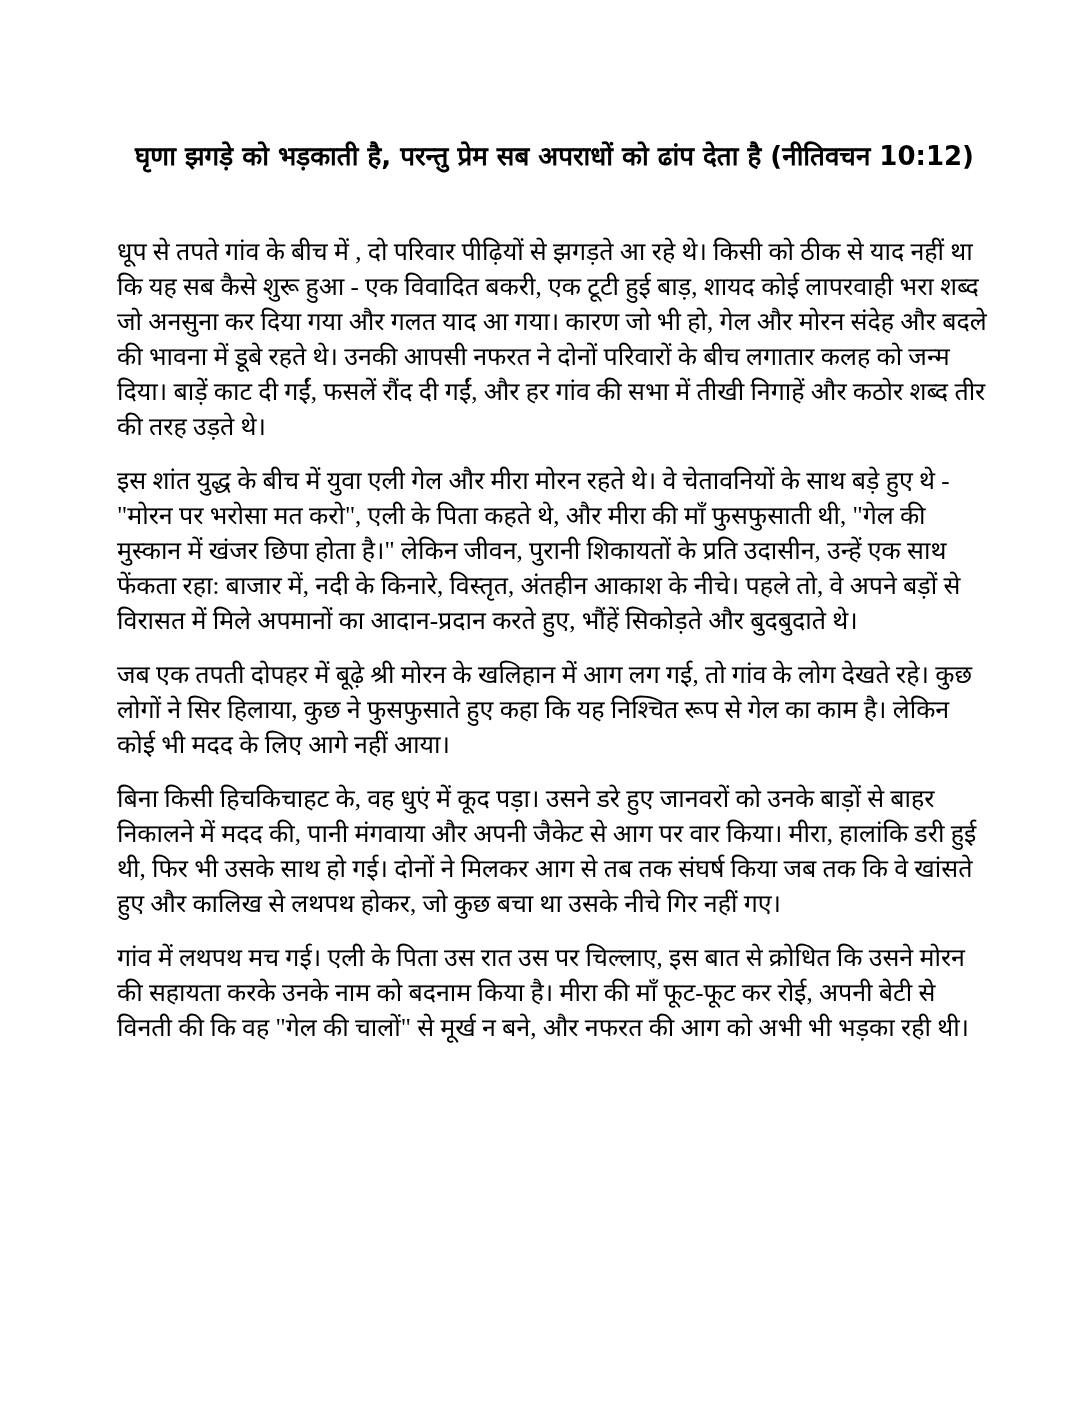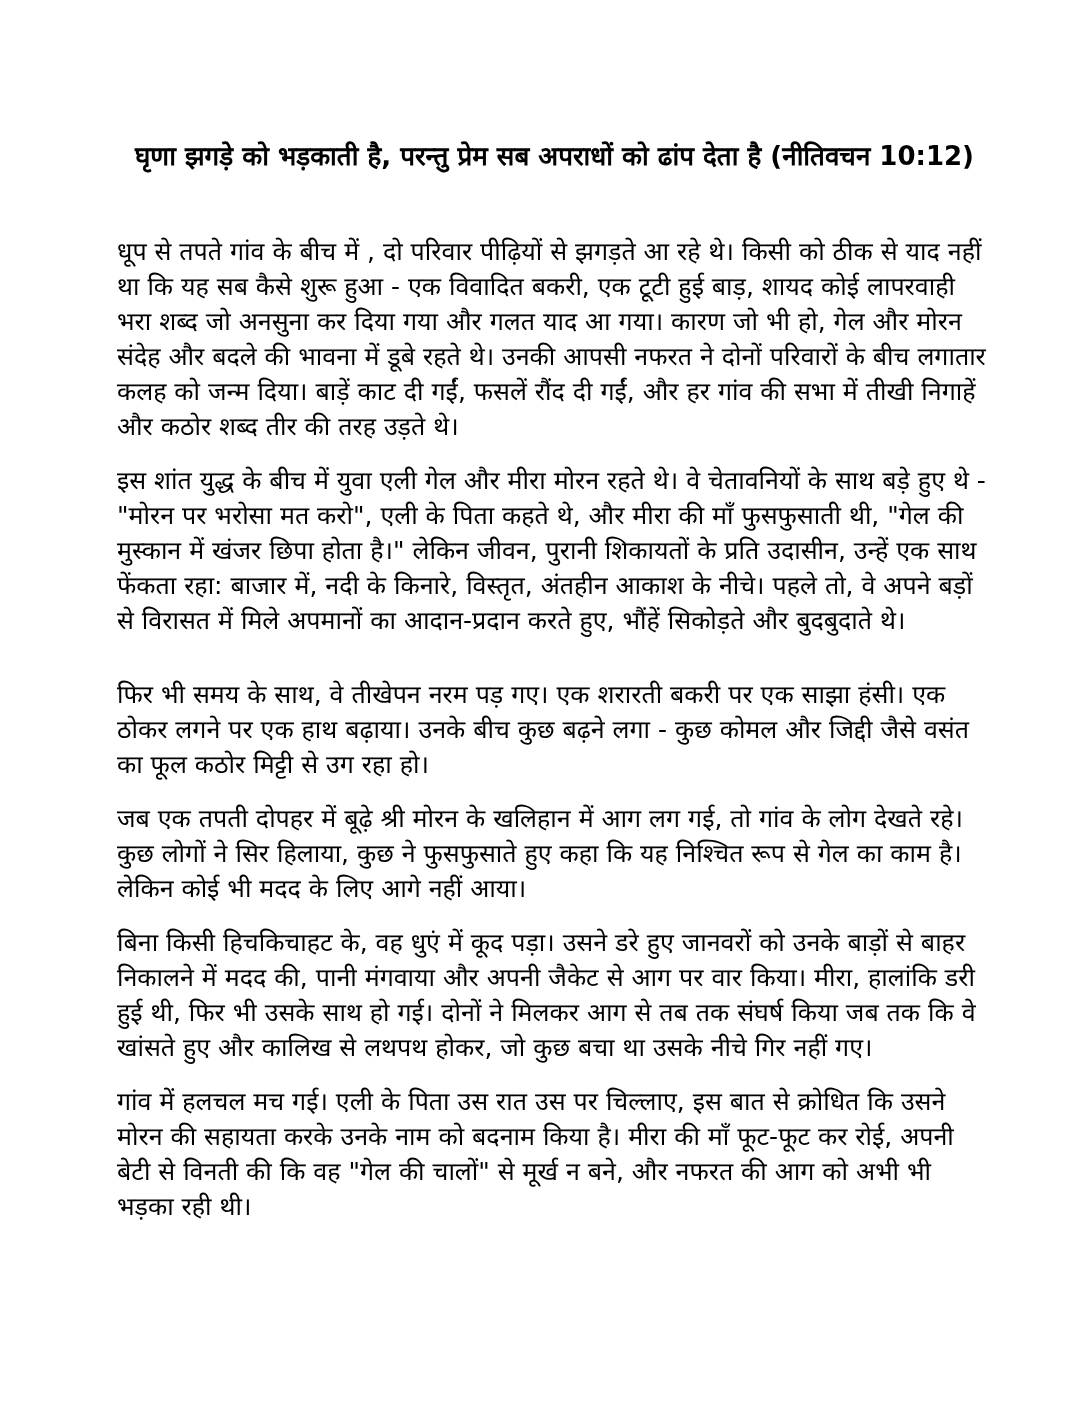--- a/index.html
+++ b/index.html
@@ -24,20 +24,21 @@
     font-weight: bold;
     font-size: 26px;
     line-height: 45px;
     margin: 0 0 0 0;
   }
   .doc-title .title-line {
     display: block;
   }
   .doc-body {
     margin-top: 55px;
+    font-family: Liberation Serif, serif;
   }
   .doc-body p {
     margin: 0 0 19px 0;
     font-size: 25px;
     line-height: 35px;
     text-align: left;
     font-weight: normal;
   }
   .doc-body p.extra-gap-before {
     margin-top: 39px;
@@ -47,18 +48,17 @@
 <body>
 
 <div class="page">
   <h1 class="doc-title">
     <span class="title-line">घृणा झगड़े को भड़काती है, परन्तु प्रेम सब अपराधों को ढांप देता है (नीतिवचन 10:12)</span>
   </h1>
 
   <div class="doc-body">
     <p>धूप से तपते गांव के बीच में , दो परिवार पीढ़ियों से झगड़ते आ रहे थे। किसी को ठीक से याद नहीं था कि यह सब कैसे शुरू हुआ - एक विवादित बकरी, एक टूटी हुई बाड़, शायद कोई लापरवाही भरा शब्द जो अनसुना कर दिया गया और गलत याद आ गया। कारण जो भी हो, गेल और मोरन संदेह और बदले की भावना में डूबे रहते थे। उनकी आपसी नफरत ने दोनों परिवारों के बीच लगातार कलह को जन्म दिया। बाड़ें काट दी गईं, फसलें रौंद दी गईं, और हर गांव की सभा में तीखी निगाहें और कठोर शब्द तीर की तरह उड़ते थे।</p>
     <p>इस शांत युद्ध के बीच में युवा एली गेल और मीरा मोरन रहते थे। वे चेतावनियों के साथ बड़े हुए थे - "मोरन पर भरोसा मत करो", एली के पिता कहते थे, और मीरा की माँ फुसफुसाती थी, "गेल की मुस्कान में खंजर छिपा होता है।" लेकिन जीवन, पुरानी शिकायतों के प्रति उदासीन, उन्हें एक साथ फेंकता रहा: बाजार में, नदी के किनारे, विस्तृत, अंतहीन आकाश के नीचे। पहले तो, वे अपने बड़ों से विरासत में मिले अपमानों का आदान-प्रदान करते हुए, भौंहें सिकोड़ते और बुदबुदाते थे।</p>
-    <p class="extra-gap-before">फिर भी समय के साथ, वे तीखेपन नरम पड़ गए। एक शरारती बकरी पर एक साझा हंसी। एक ठोकर लगने पर एक हाथ बढ़ाया। उनके बीच कुछ बढ़ने लगा - कुछ कोमल और जिद्दी जैसे वसंत का फूल कठोर मिट्टी से उग रहा हो।</p>
     <p>जब एक तपती दोपहर में बूढ़े श्री मोरन के खलिहान में आग लग गई, तो गांव के लोग देखते रहे। कुछ लोगों ने सिर हिलाया, कुछ ने फुसफुसाते हुए कहा कि यह निश्चित रूप से गेल का काम है। लेकिन कोई भी मदद के लिए आगे नहीं आया।</p>
     <p>बिना किसी हिचकिचाहट के, वह धुएं में कूद पड़ा। उसने डरे हुए जानवरों को उनके बाड़ों से बाहर निकालने में मदद की, पानी मंगवाया और अपनी जैकेट से आग पर वार किया। मीरा, हालांकि डरी हुई थी, फिर भी उसके साथ हो गई। दोनों ने मिलकर आग से तब तक संघर्ष किया जब तक कि वे खांसते हुए और कालिख से लथपथ होकर, जो कुछ बचा था उसके नीचे गिर नहीं गए।</p>
-    <p>गांव में हलचल मच गई। एली के पिता उस रात उस पर चिल्लाए, इस बात से क्रोधित कि उसने मोरन की सहायता करके उनके नाम को बदनाम किया है। मीरा की माँ फूट-फूट कर रोई, अपनी बेटी से विनती की कि वह "गेल की चालों" से मूर्ख न बने, और नफरत की आग को अभी भी भड़का रही थी।</p>
+    <p>गांव में लथपथ मच गई। एली के पिता उस रात उस पर चिल्लाए, इस बात से क्रोधित कि उसने मोरन की सहायता करके उनके नाम को बदनाम किया है। मीरा की माँ फूट-फूट कर रोई, अपनी बेटी से विनती की कि वह "गेल की चालों" से मूर्ख न बने, और नफरत की आग को अभी भी भड़का रही थी।</p>
   </div>
 </div>
 
 </body></html>

